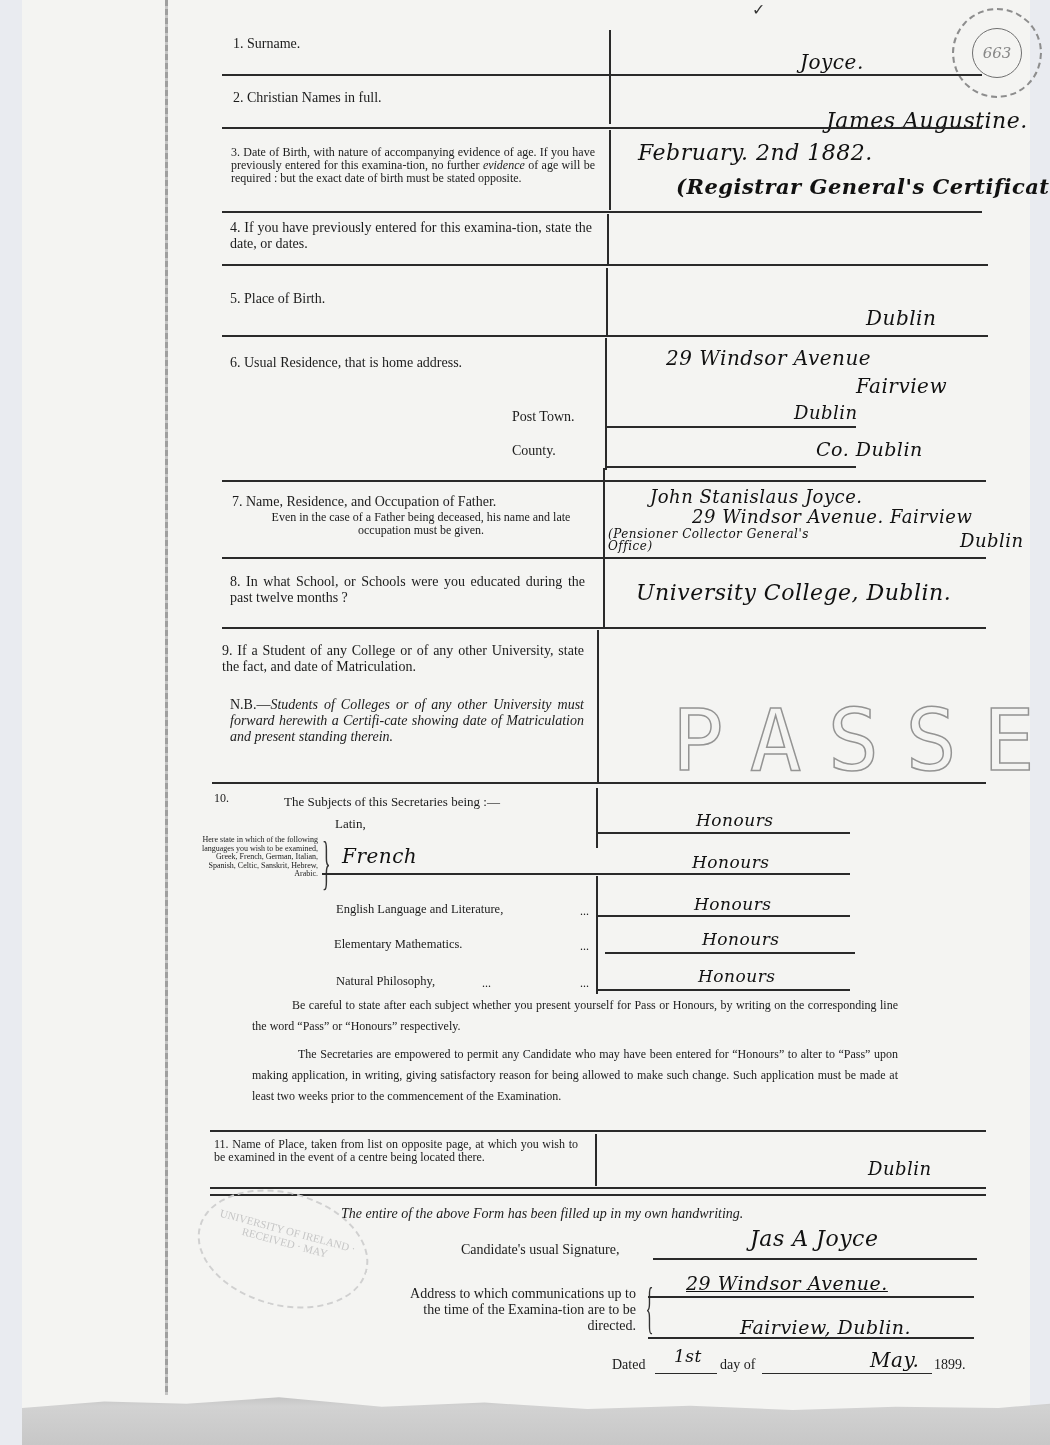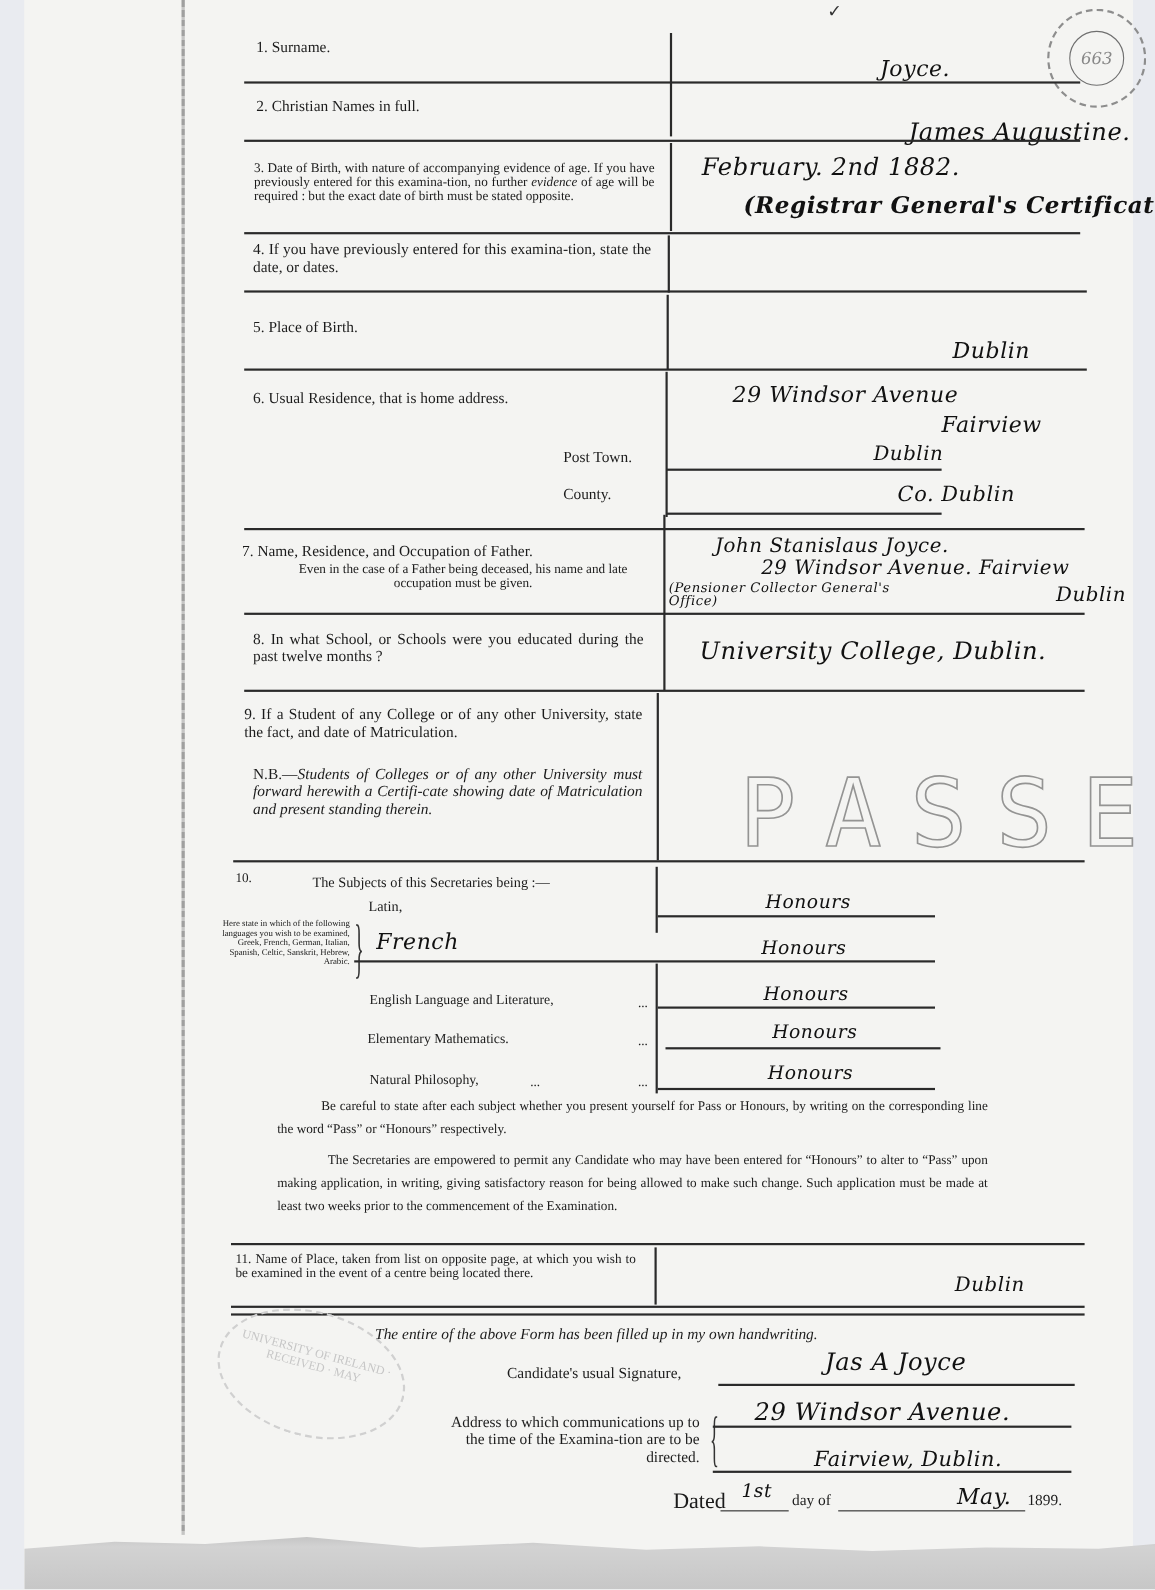--- a/index.html
+++ b/index.html
@@ -67,21 +67,21 @@
 <div class="hand" style="left:856px;top:374px;text-align:right;">Fairview</div>
 <div class="lbl" style="left:512px;top:409px;">Post Town.</div>
 <div class="hand" style="left:794px;top:402px;font-size:18px;">Dublin</div>
 <div class="hr" style="left:606px;top:426px;width:250px;height:1.5px;"></div>
 <div class="lbl" style="left:512px;top:443px;">County.</div>
 <div class="hand" style="left:816px;top:438px;font-size:19px;">Co. Dublin</div>
 <div class="hr" style="left:606px;top:466px;width:250px;height:1.5px;"></div>
 <div class="hr" style="left:222px;top:480px;width:764px;"></div>
 
 <div class="vr" style="left:603px;top:468px;height:160px;"></div>
-<div class="lbl" style="left:220px;top:494px;"><span>7.</span> <span>Name, Residence, and Occupation of Father.</span></div>
+<div class="lbl" style="left:232px;top:494px;"><span>7.</span> <span>Name, Residence, and Occupation of Father.</span></div>
 <div class="lbl small" style="left:256px;top:511px;width:330px;text-align:center;">Even in the case of a Father being deceased, his name and late occupation must be given.</div>
 <div class="hand" style="left:650px;top:486px;font-size:18px;">John Stanislaus Joyce.</div>
 <div class="hand" style="left:692px;top:506px;font-size:18px;">29 Windsor Avenue. Fairview</div>
 <div class="hand" style="left:608px;top:528px;font-size:12px;line-height:12px;white-space:normal;width:230px;">(Pensioner Collector General's Office)</div>
 <div class="hand" style="left:960px;top:530px;font-size:18px;">Dublin</div>
 <div class="hr" style="left:222px;top:557px;width:764px;"></div>
 
 <div class="lbl just" style="left:230px;top:574px;width:355px;"><span>8.</span> <span>In what School, or Schools were you educated during the past twelve months ?</span></div>
 <div class="hand" style="left:636px;top:580px;font-size:22px;">University College, Dublin.</div>
 <div class="hr" style="left:222px;top:627px;width:764px;"></div>
@@ -138,24 +138,24 @@
     <div style="padding-top:30px;">UNIVERSITY OF IRELAND · RECEIVED · MAY</div>
   </div>
 
 <div class="lbl ital" style="left:341px;top:1206px;font-size:14px;">The entire of the above Form has been filled up in my own handwriting.</div>
 <div class="lbl" style="left:461px;top:1242px;font-size:14px;">Candidate's usual Signature,</div>
 <div class="hr" style="left:653px;top:1258px;width:324px;height:1.5px;"></div>
 <div class="hand" style="left:750px;top:1226px;font-size:22px;">Jas A Joyce</div>
 
 <div class="lbl" style="left:400px;top:1286px;width:236px;font-size:14px;line-height:16px;text-align:right;">Address to which communications up to the time of the Examina-tion are to be directed.</div>
 <div class="brace" style="left:636px;top:1280px;font-size:56px;line-height:56px;transform:scaleX(.3);">{</div>
-<div class="hand" style="left:686px;top:1272px;font-size:22px;">29 Windsor Avenue.</div>
+<div class="hand" style="left:686px;top:1272px;font-size:19px;text-decoration:underline;">29 Windsor Avenue.</div>
 <div class="hr" style="left:648px;top:1296px;width:326px;height:1.5px;"></div>
 <div class="hand" style="left:740px;top:1316px;font-size:19px;">Fairview, Dublin.</div>
 <div class="hr" style="left:648px;top:1337px;width:326px;height:1.5px;"></div>
 
-<div class="lbl" style="left:612px;top:1357px;font-size:20px;">Dated</div>
+<div class="lbl" style="left:612px;top:1357px;font-size:14px;">Dated</div>
 <div class="hand" style="left:674px;top:1346px;font-size:17px;">1st</div>
 <div class="hr" style="left:655px;top:1373px;width:62px;height:1px;"></div>
 <div class="lbl" style="left:720px;top:1357px;font-size:14px;">day of</div>
 <div class="hand" style="left:870px;top:1348px;font-size:20px;">May.</div>
 <div class="hr" style="left:762px;top:1373px;width:170px;height:1px;"></div>
 <div class="lbl" style="left:934px;top:1357px;font-size:14px;">1899.</div>
 
 </body></html>

